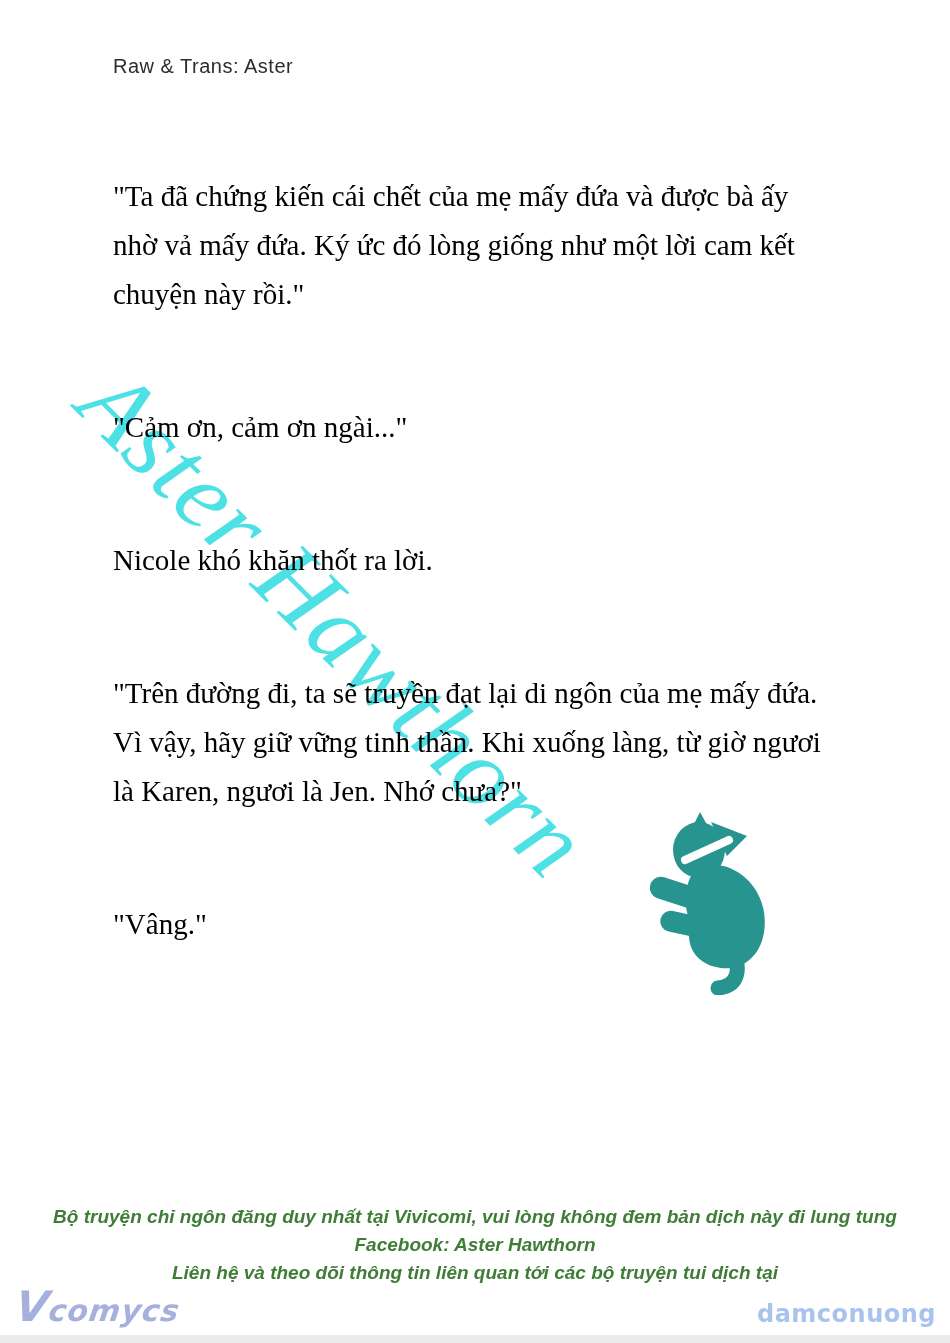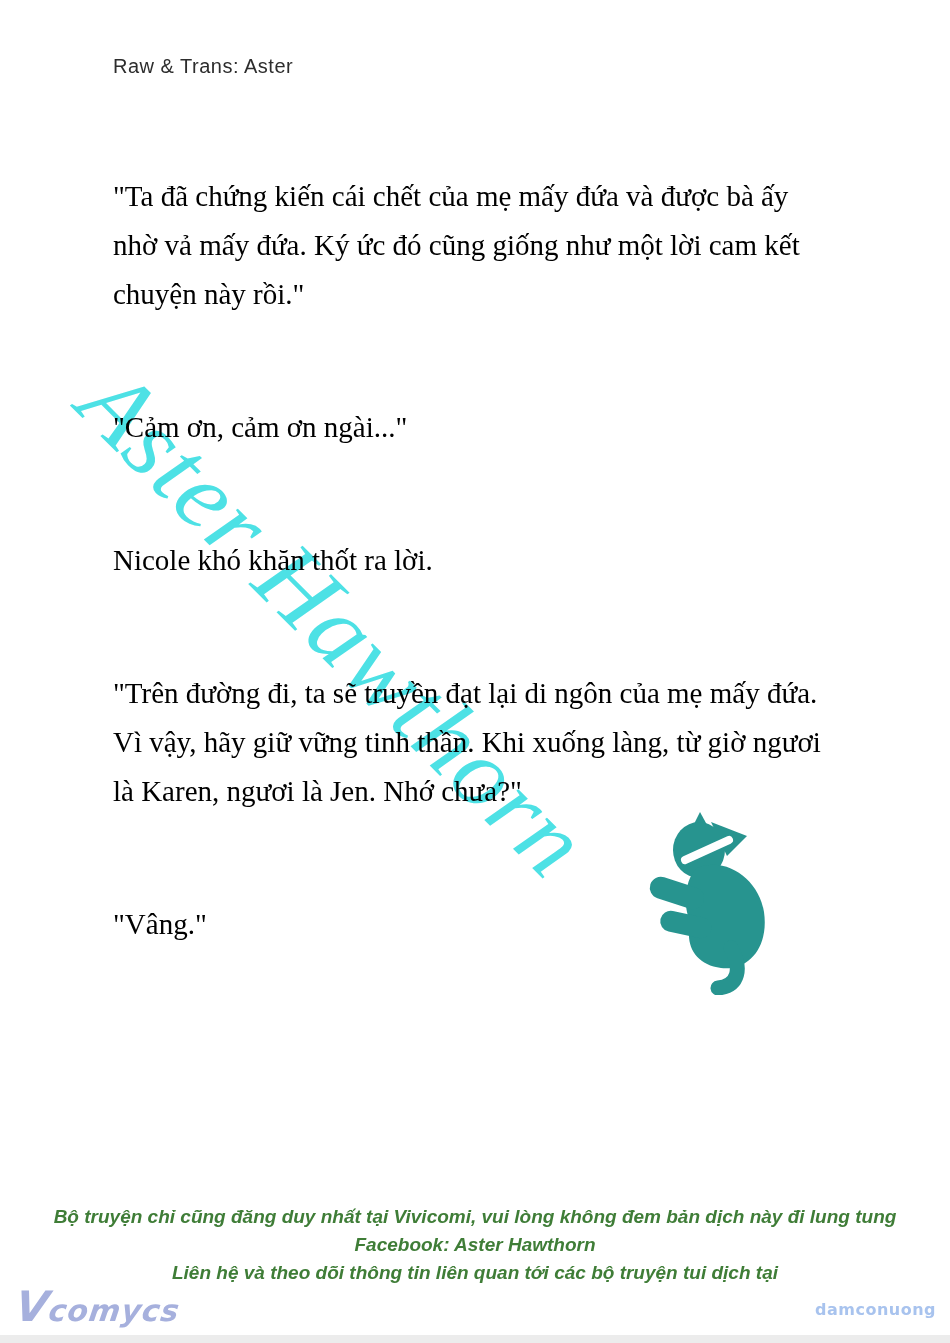--- a/index.html
+++ b/index.html
@@ -99,21 +99,21 @@
   .logo-left::first-letter {
     font-size: 42px;
   }
   
   .logo-right {
     position: absolute;
     right: 14px;
     top: 1300px;
     font-family: "DejaVu Sans", sans-serif;
     font-weight: bold;
-    font-size: 16px;
+    font-size: 24px;
     color: #a8c3ee;
     text-shadow: 0 0 3px #ffffff, 0 0 1px #ffffff;
     letter-spacing: 0.5px;
     z-index: 5;
   }
   
   .bottom-strip {
     position: absolute;
     left: 0;
     bottom: 0;
@@ -128,21 +128,21 @@
 
 <div class="page">
 
   <div class="credit">Raw &amp; Trans: Aster</div>
 
   <div class="watermark">Aster Hawthorn</div>
 
   <div class="story">
     <div class="para">
       <div class="line">"Ta đã chứng kiến cái chết của mẹ mấy đứa và được bà ấy</div>
-      <div class="line">nhờ vả mấy đứa. Ký ức đó cũng giống như một lời cam kết</div>
+      <div class="line">nhờ vả mấy đứa. Ký ức đó lòng giống như một lời cam kết</div>
       <div class="line">chuyện này rồi."</div>
     </div>
     <div class="para">
       <div class="line">"Cảm ơn, cảm ơn ngài..."</div>
     </div>
     <div class="para">
       <div class="line">Nicole khó khăn thốt ra lời.</div>
     </div>
     <div class="para">
       <div class="line">"Trên đường đi, ta sẽ truyền đạt lại di ngôn của mẹ mấy đứa.</div>
@@ -168,21 +168,21 @@
       <rect x="4" y="72" width="56" height="22" rx="11" transform="rotate(18 32 83)"></rect>
       <rect x="15" y="104" width="52" height="21" rx="10.5" transform="rotate(12 41 114)"></rect>
 
       <path d="M86,138 C97,158 94,176 73,178" stroke="#27948f" stroke-width="15" fill="none" stroke-linecap="round"></path>
     </g>
 
     <line x1="40" y1="50" x2="84" y2="30" stroke="#ffffff" stroke-width="8" stroke-linecap="round"></line>
   </svg>
 
   <div class="footer">
-    <div>Bộ truyện chỉ cũng đăng duy nhất tại Vivicomi, vui lòng không đem bản dịch này đi lung tung</div>
+    <div>Bộ truyện chỉ ngôn đăng duy nhất tại Vivicomi, vui lòng không đem bản dịch này đi lung tung</div>
     <div>Facebook: Aster Hawthorn</div>
     <div>Liên hệ và theo dõi thông tin liên quan tới các bộ truyện tui dịch tại</div>
   </div>
 
   <div class="logo-left">Vcomycs</div>
 
   <div class="logo-right">damconuong</div>
 
   <div class="bottom-strip"></div>
 

